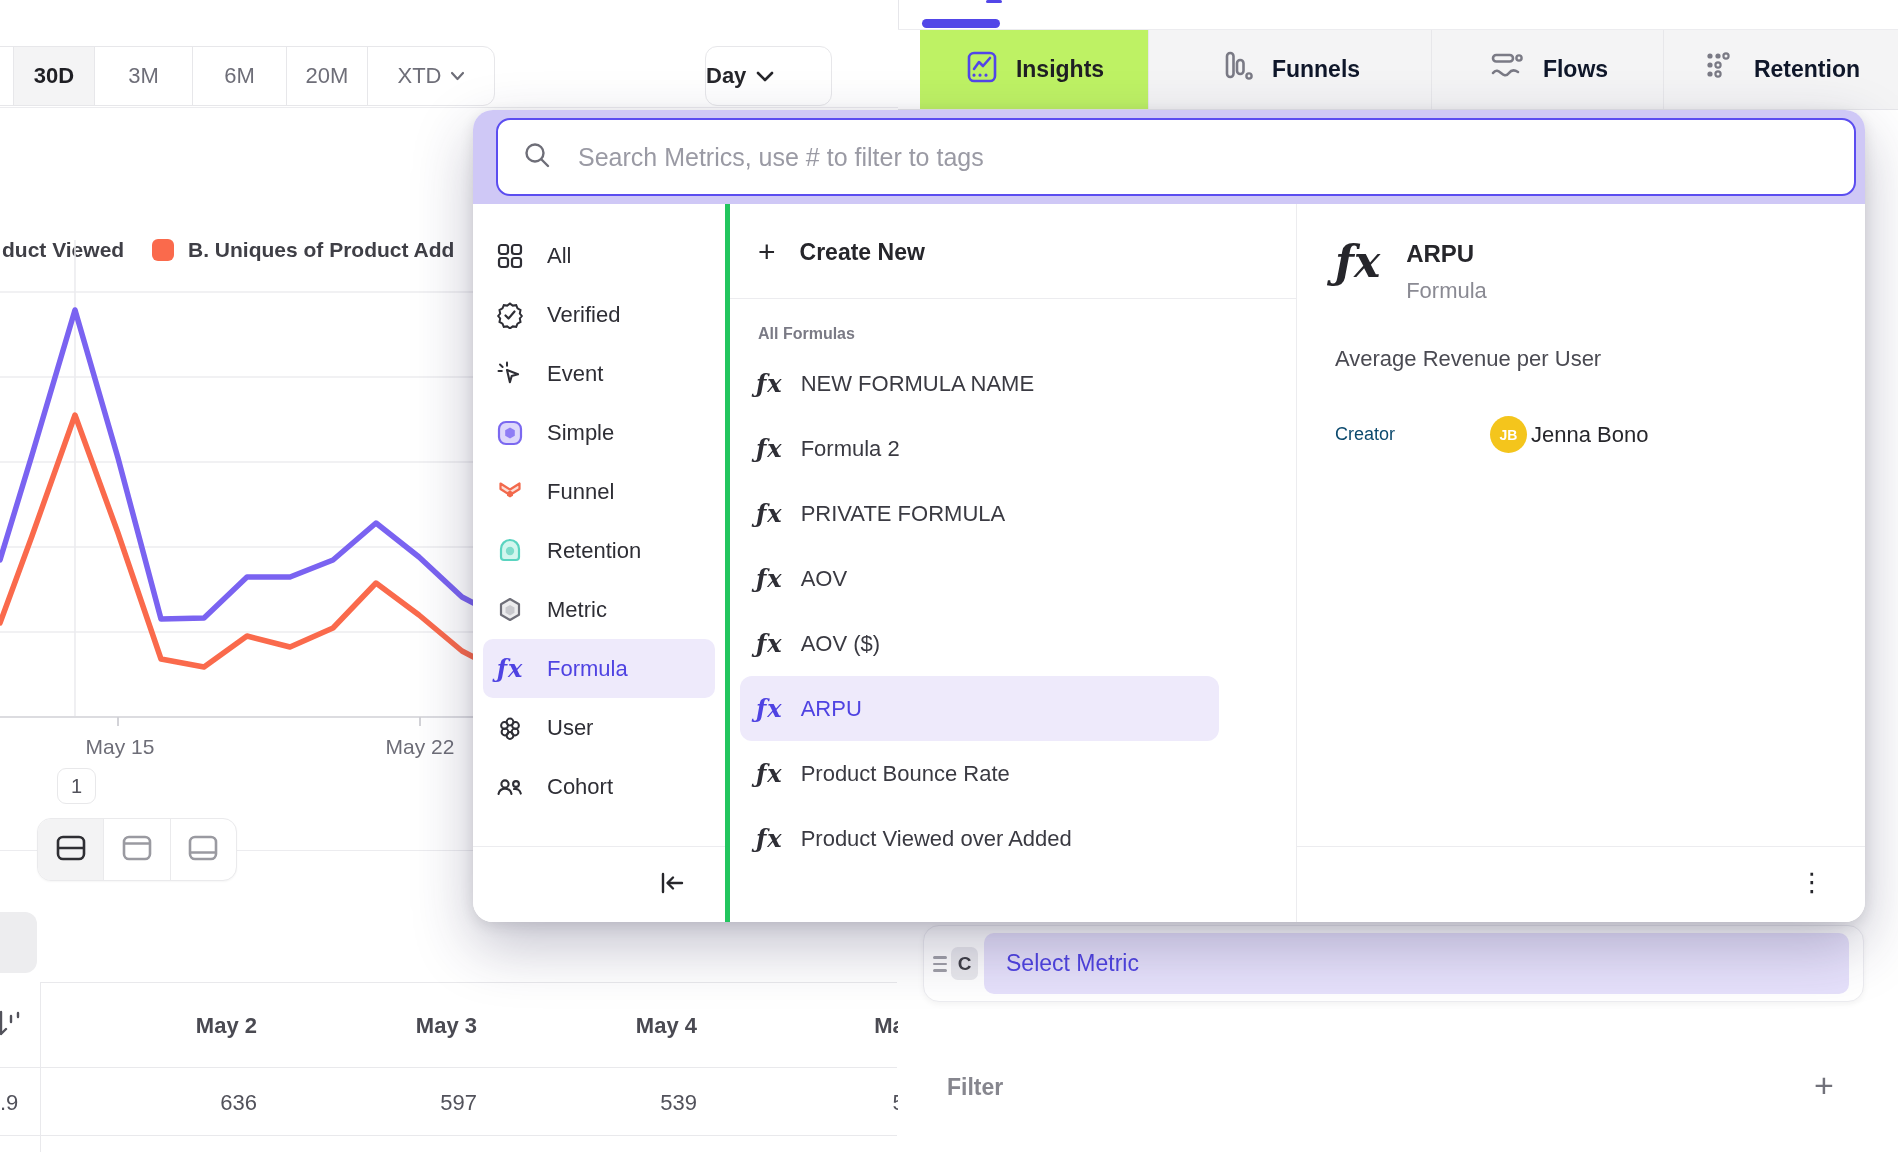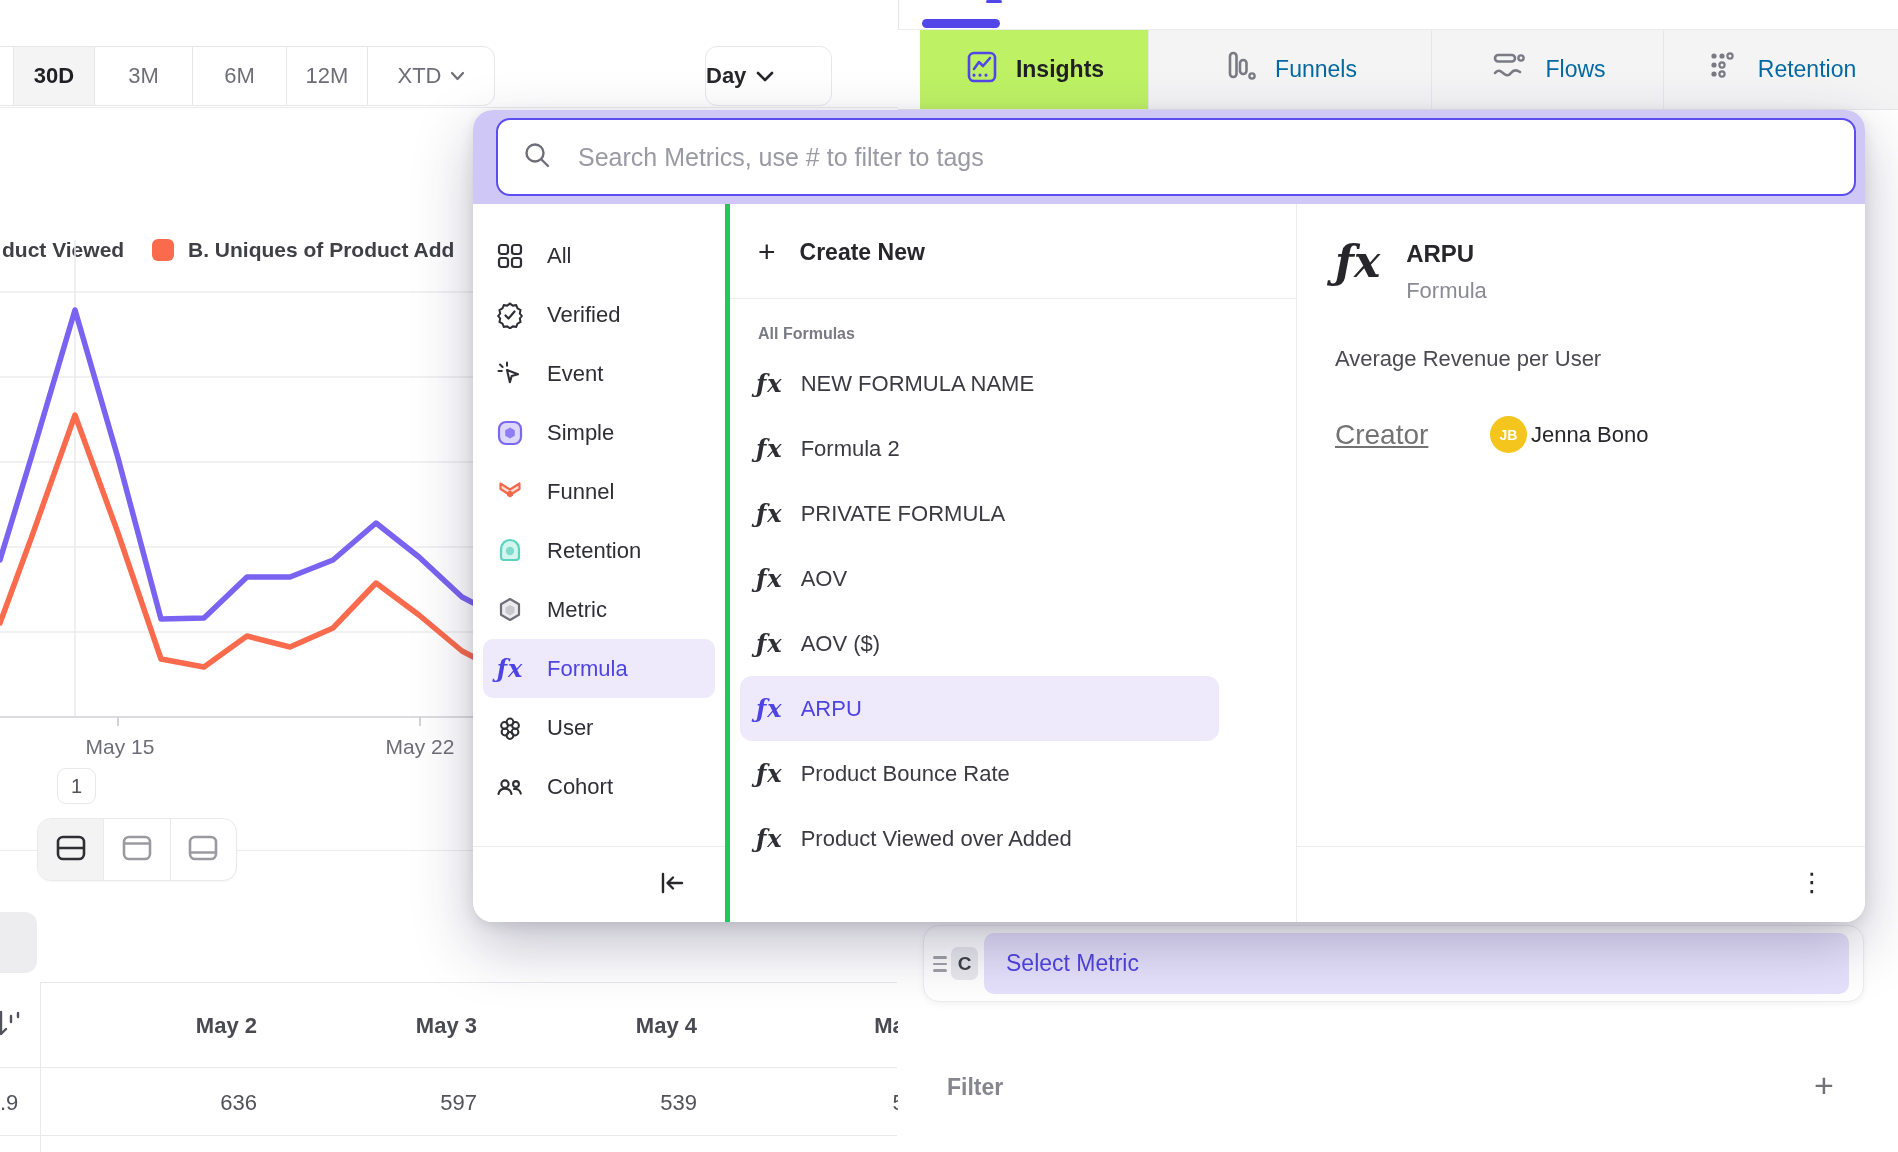--- a/index.html
+++ b/index.html
@@ -53,21 +53,21 @@
 
   
   #right-pane { left:898px; top:0; width:1000px; height:1152px; }
   .pane-vline { left:0; top:0; width:1px; height:30px; background:#e6e6ea; }
   .pane-topline { left:0; top:29px; width:1000px; height:1px; background:#ececef; }
   .tab-indicator { left:24px; top:19px; width:78px; height:9px; border-radius:5px; }
   .tab-indicator-tip { left:88px; top:0; width:16px; height:3px; border-radius:2px; }
   .tabbar { left:0; top:30px; width:1000px; height:80px; display:flex; border-bottom:1px solid #e6e6ea; }
   .tab-filler { width:22px; background:#fff; }
   .tab { display:flex; align-items:center; justify-content:center; gap:16px; font-size:23px;
-    color:#0369a1; font-weight:400; background:#f4f4f5; border-left:1px solid #e7e7ea; cursor:pointer; }
+    color:#0f172a; font-weight:700; background:#f4f4f5; border-left:1px solid #e7e7ea; cursor:pointer; }
   .tab.active { background:#bef264; color:#1f1f24; font-weight:700; border-left:none; }
 
   .metric-card { left:25px; top:925px; width:941px; height:77px; background:#fff;
     border:1px solid #ececf0; border-radius:16px; box-shadow:0 2px 6px rgba(0,0,0,.05); }
   .drag-handle { position:absolute; left:9px; top:26px; width:14px; height:24px; cursor:grab; }
   .drag-handle i { display:block; height:2.5px; background:#a0a0a8; margin:4px 0; border-radius:2px; }
   .c-badge { position:absolute; left:27px; top:21px; width:27px; height:33px; background:#e9e9ed;
     border-radius:7px; display:flex; align-items:center; justify-content:center;
     font-size:19px; font-weight:700; color:#3f3f46; }
   .metric-pill { position:absolute; left:60px; top:7px; right:14px; height:61px; background:#e6e1fb;
@@ -112,21 +112,21 @@
   .formula-item.sel .fx { color:#4f43e2; }
 
   .dd-detail { flex:1; position:relative; padding:34px 0 0 38px; }
   .detail-head { display:flex; gap:26px; }
   .detail-fx { font-family:"DejaVu Serif",serif; font-style:italic; font-weight:700;
     font-size:44px; color:#26262b; line-height:1.1; }
   .detail-title { font-size:24px; font-weight:700; color:#26262b; margin-top:2px; }
   .detail-type { font-size:22px; color:#8a8a93; margin-top:10px; }
   .detail-desc { margin-top:42px; font-size:22px; color:#4a4a52; }
   .creator-row { margin-top:44px; display:flex; align-items:center; }
-  .creator-label { font-size:28px; color:#737373; width:155px;text-decoration:underline; }
+  .creator-label { font-size:18px; color:#0c4a6e; width:155px; }
   .avatar { width:37px; height:37px; border-radius:50%; display:flex; align-items:center;
     justify-content:center; font-size:14px; font-weight:700; color:#fff; }
   .creator-name { margin-left:4px; font-size:22px; color:#26262b; }
   .detail-foot { position:absolute; left:0; right:0; bottom:0; height:76px; border-top:1px solid #ececef; }
   .kebab { position:absolute; right:40px; top:22px; font-size:26px; color:#26262b; cursor:pointer;
     letter-spacing:0; line-height:1; }
 </style>
 </head>
 <body>
 
@@ -140,21 +140,21 @@
         <div class="seg-cell sel" style="width:81px">
           <span>30D</span>
         </div>
         <div class="seg-cell" style="width:98px">
           <span>3M</span>
         </div>
         <div class="seg-cell" style="width:94px">
           <span>6M</span>
         </div>
         <div class="seg-cell" style="width:81px">
-          <span>12M</span>
+          <span>20M</span>
         </div>
         <div class="seg-cell" style="width:127px">
           <span>XTD</span>
           <svg width="15" height="10" viewBox="0 0 15 10">
             <polyline points="2,2 7.5,8 13,2" fill="none" stroke="#6e6e78" stroke-width="2.2" stroke-linecap="round" stroke-linejoin="round"></polyline>
           </svg>
         </div>
       </div>
 
     <div class="day-btn abs">

